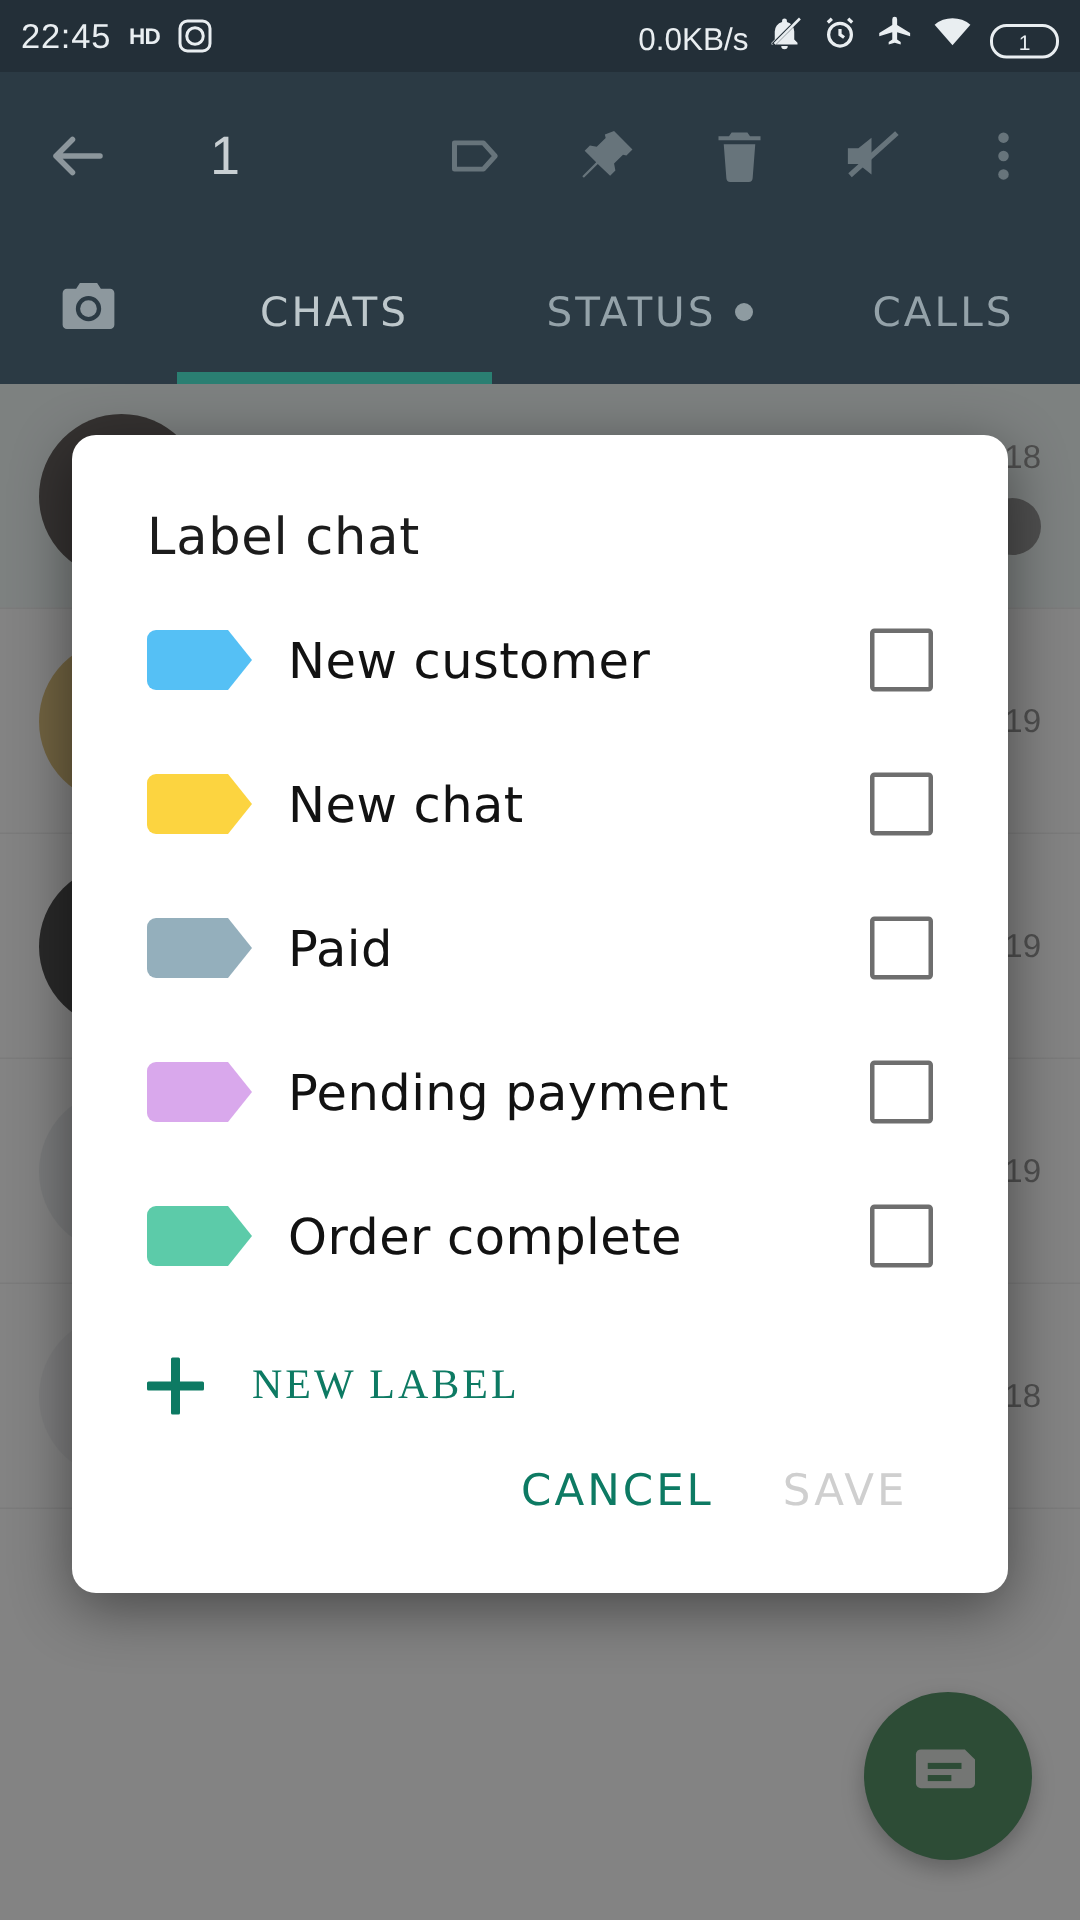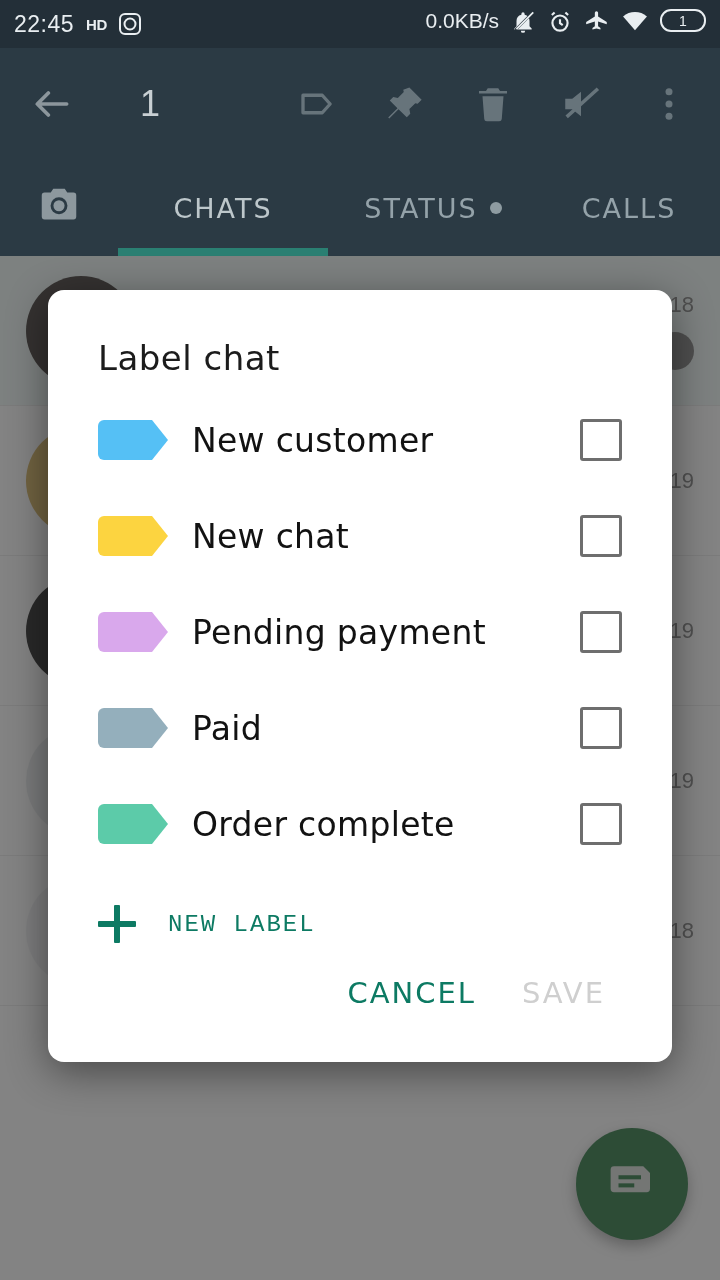--- a/index.html
+++ b/index.html
@@ -11,21 +11,21 @@
   }
   #root { position:relative; width:720px; height:1280px; overflow:hidden; }
 
   
   .statusbar{
     position:absolute; left:0; top:0; width:720px; height:48px;
     background:#232f38; display:flex; align-items:center;
     padding:0 14px; color:#e9eef1;
   }
   .sb-left{ display:flex; align-items:center; gap:12px; }
-  .sb-right{ margin-left:auto; display:flex; align-items:flex-start; gap:11px; }
+  .sb-right{ margin-left:auto; display:flex; align-items:flex-end; gap:11px; }
   .sb-time{ font-size:23px; letter-spacing:.5px; font-family:"Liberation Sans", sans-serif;}
   .sb-hd{ font-size:15px; font-weight:bold; font-family:"Liberation Sans", sans-serif; letter-spacing:-.5px;}
   .sb-speed{ font-size:21px; font-family:"Liberation Sans", sans-serif; }
   .ig-icon{
     width:22px;height:22px;border:2px solid #e9eef1;border-radius:6px;
     position:relative;
   }
   .ig-icon::after{
     content:"";position:absolute;left:50%;top:50%;transform:translate(-50%,-50%);
     width:9px;height:9px;border:2px solid #e9eef1;border-radius:50%;
@@ -149,22 +149,22 @@
   }
   .plus{
     width:38px;height:38px; position:relative; flex:0 0 auto;
   }
   .plus::before,.plus::after{
     content:""; position:absolute; background:#0d7a63; border-radius:1px;
   }
   .plus::before{ left:0; top:16px; width:38px; height:6px; }
   .plus::after{ top:0; left:16px; height:38px; width:6px; }
   .new-label-text{
-    font-family:Liberation Mono, monospace;
-    font-size:24px; color:#0d7a63; letter-spacing:2px; margin-left:32px;
+    font-family:Liberation Serif, serif;
+    font-size:28px; color:#0d7a63; letter-spacing:2px; margin-left:32px;
   }
   .dlg-actions{
     margin-top:auto; display:flex; justify-content:flex-end; align-items:center;
     gap:46px; padding:0 67px 52px 0;
   }
   .btn-txt{
     font-family:"DejaVu Sans", sans-serif;
     font-size:29px; letter-spacing:2px; background:none; border:none; cursor:pointer;
   }
   .btn-cancel{ color:#0d7a63; }
@@ -351,28 +351,28 @@
         <span class="cbox"></span>
       </div>
 
       <div class="lbl-row">
         <span class="tag" style="background:#fcd440;color:#fcd440"></span>
         <span class="lbl-name">New chat</span>
         <span class="cbox"></span>
       </div>
 
       <div class="lbl-row">
+        <span class="tag" style="background:#94afbc;color:#94afbc"></span>
+        <span class="lbl-name">Paid</span>
+        <span class="cbox"></span>
+      </div>
+
+      <div class="lbl-row">
         <span class="tag" style="background:#d9a8ec;color:#d9a8ec"></span>
         <span class="lbl-name">Pending payment</span>
-        <span class="cbox"></span>
-      </div>
-
-      <div class="lbl-row">
-        <span class="tag" style="background:#94afbc;color:#94afbc"></span>
-        <span class="lbl-name">Paid</span>
         <span class="cbox"></span>
       </div>
 
       <div class="lbl-row">
         <span class="tag" style="background:#5ccba9;color:#5ccba9"></span>
         <span class="lbl-name">Order complete</span>
         <span class="cbox"></span>
       </div>
 
     </div>

